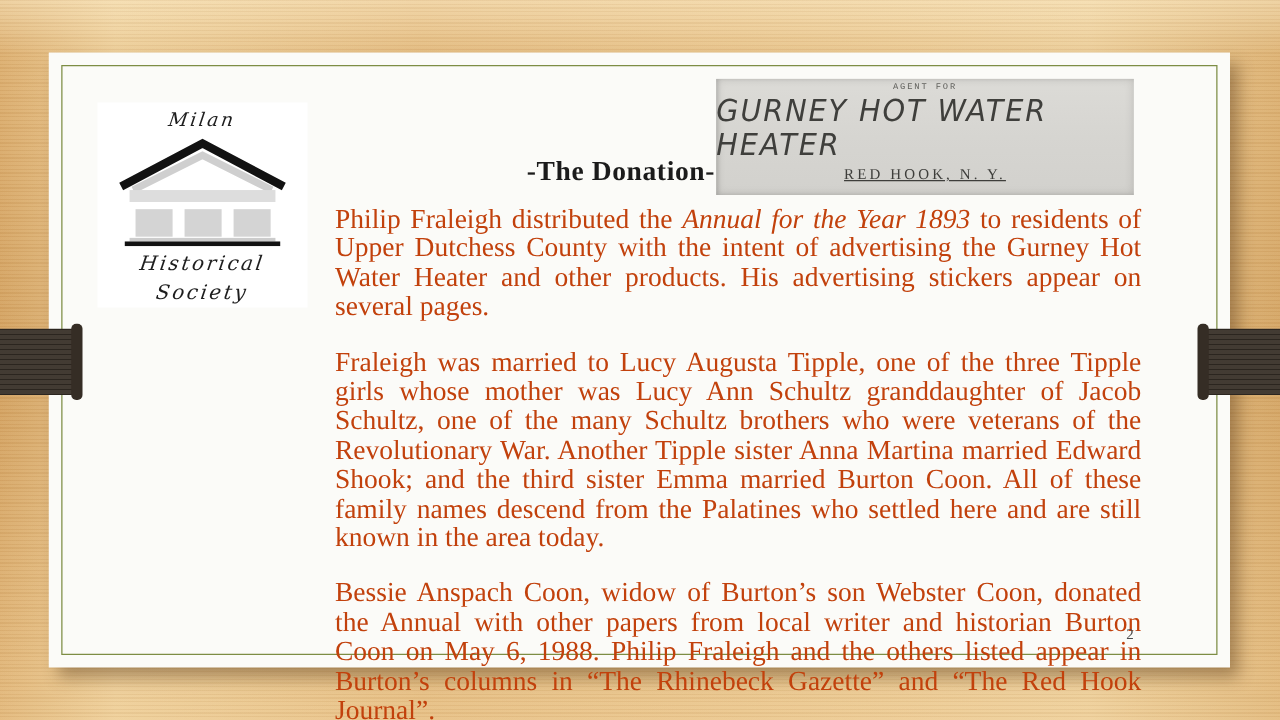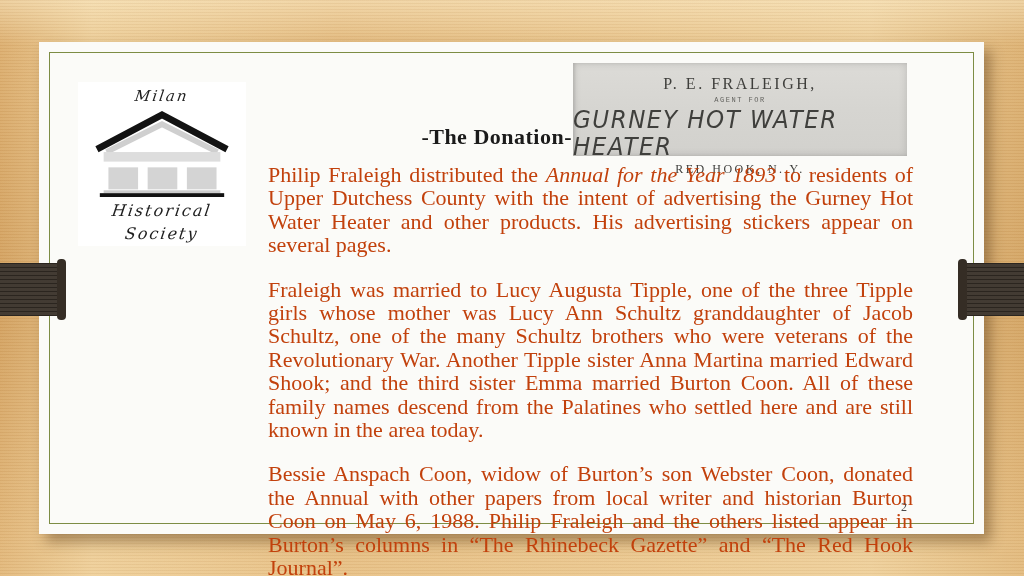--- a/index.html
+++ b/index.html
@@ -54,21 +54,21 @@
   .ad{
     position:absolute;left:534px;top:21px;width:334px;height:93px;
     background:linear-gradient(180deg,#dcdbd7 0%,#d6d5d1 50%,#d2d1cd 100%);
     box-shadow:inset 0 0 8px rgba(0,0,0,0.14), inset 2px 0 3px rgba(0,0,0,0.10);
     display:flex;flex-direction:column;align-items:center;
     color:#434340;
   }
   .ad-name{font-size:16px;letter-spacing:2.5px;margin-top:12px;color:#3e3e3b;}
   .ad-agent{font-size:7px;letter-spacing:1.5px;margin-top:3px;color:#62625e;font-family:Liberation Mono, monospace;}
   .ad-product{font-size:23px;letter-spacing:1.5px;margin-top:3px;font-family:"DejaVu Sans",sans-serif;color:#3f3f3c;transform:scaleY(1.05);font-style:italic;}
-  .ad-city{font-size:12px;letter-spacing:2.5px;margin-top:3px;color:#3e3e3b;}
+  .ad-city{font-size:12px;letter-spacing:2.5px;margin-top:3px;color:#3e3e3b;text-decoration:underline;}
 
   .title{
     position:absolute;left:229px;top:82px;width:304px;
     text-align:right;font-weight:bold;font-size:22px;color:#1b1b1b;
     letter-spacing:0.5px;
   }
   .body-text{
     position:absolute;left:229px;top:121px;width:645px;
     font-size:22px;line-height:23.4px;color:#c2410c;
     text-align:justify;
@@ -103,21 +103,20 @@
       <rect x="55" y="61" width="31" height="23" fill="#d4d4d4"></rect>
       <rect x="96" y="61" width="31" height="23" fill="#d4d4d4"></rect>
       <rect x="9" y="85" width="122" height="3" fill="#cccccc"></rect>
       <rect x="5" y="88" width="130" height="4" fill="#121212"></rect>
     </svg>
     <div class="script logo-mid">Historical</div>
     <div class="script logo-bot">Society</div>
   </div>
 
   <div class="ad">
-    <div class="ad-name">P. E. FRALEIGH,</div>
     <div class="ad-agent">AGENT FOR</div>
     <div class="ad-product">GURNEY HOT WATER HEATER</div>
     <div class="ad-city">RED HOOK, N. Y.</div>
   </div>
 
   <div class="title">-The Donation-</div>
 
   <div class="body-text">
     <p><span>Philip Fraleigh distributed the </span><span class="em">Annual for the Year 1893</span><span> to residents of Upper Dutchess County with the intent of advertising the Gurney Hot Water Heater and other products. His advertising stickers appear on several pages.</span></p>
     <p>Fraleigh was married to Lucy Augusta Tipple, one of the three Tipple girls whose mother was Lucy Ann Schultz granddaughter of Jacob Schultz, one of the many Schultz brothers who were veterans of the Revolutionary War. Another Tipple sister Anna Martina married Edward Shook; and the third sister Emma married Burton Coon. All of these family names descend from the Palatines who settled here and are still known in the area today.</p>

